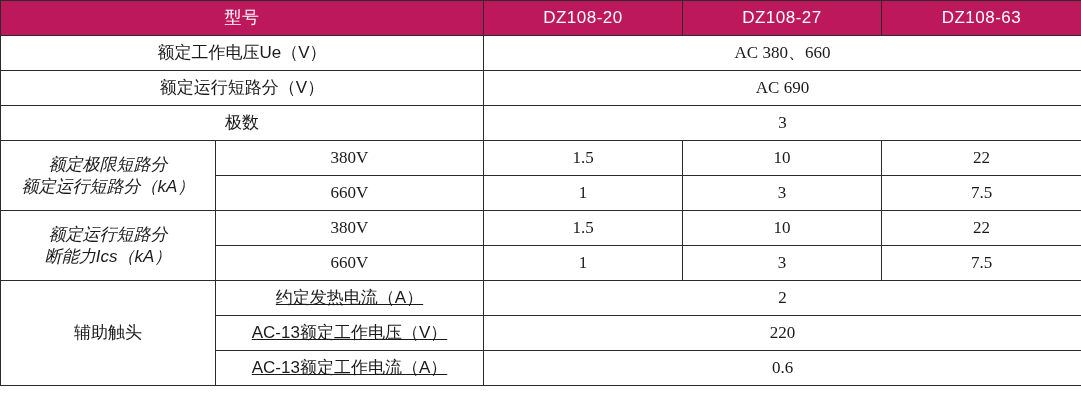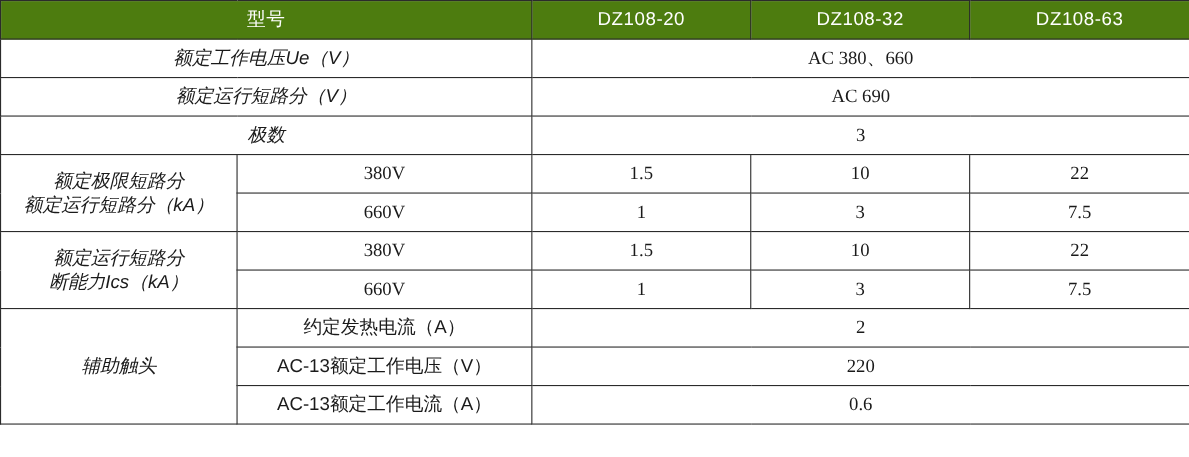--- a/index.html
+++ b/index.html
@@ -22,42 +22,42 @@
     border: 1px solid #2b2b2b;
     text-align: center;
     vertical-align: middle;
     font-weight: normal;
     font-size: 17px;
     padding: 0;
     height: 34px;
     line-height: 1.25;
   }
   .hdr {
-    background: #4d7c0f;
+    background: #be185d;
     color: #ffffff;
     font-size: 17px;
     letter-spacing: 0.5px;
   }
   .hdr-model {
     font-size: 18px;
   }
   .label-cell {
     font-size: 17px;
-    font-style: italic;
   }
   .label-tall {
     font-size: 17px;
     line-height: 1.55;
   }
   .val {
     font-family: Liberation Serif, serif;
     font-size: 17px;
   }
   .mixed {
     font-size: 17px;
+    text-decoration: underline;
   }
   .two-line {
     padding: 0 6px;
     font-style: italic;
   }
 </style>
 </head>
 <body>
 
 <table class="spec-table">
@@ -65,21 +65,21 @@
     <col style="width:215px">
     <col style="width:268px">
     <col style="width:199px">
     <col style="width:199px">
     <col style="width:200px">
   </colgroup>
   <tbody>
     <tr>
       <th class="hdr hdr-model" colspan="2">型号</th>
       <th class="hdr">DZ108-20</th>
-      <th class="hdr">DZ108-32</th>
+      <th class="hdr">DZ108-27</th>
       <th class="hdr">DZ108-63</th>
     </tr>
 
     <tr>
       <td class="label-cell" colspan="2">额定工作电压Ue（V）</td>
       <td class="val" colspan="3">AC 380、660</td>
     </tr>
 
     <tr>
       <td class="label-cell" colspan="2">额定运行短路分（V）</td>

